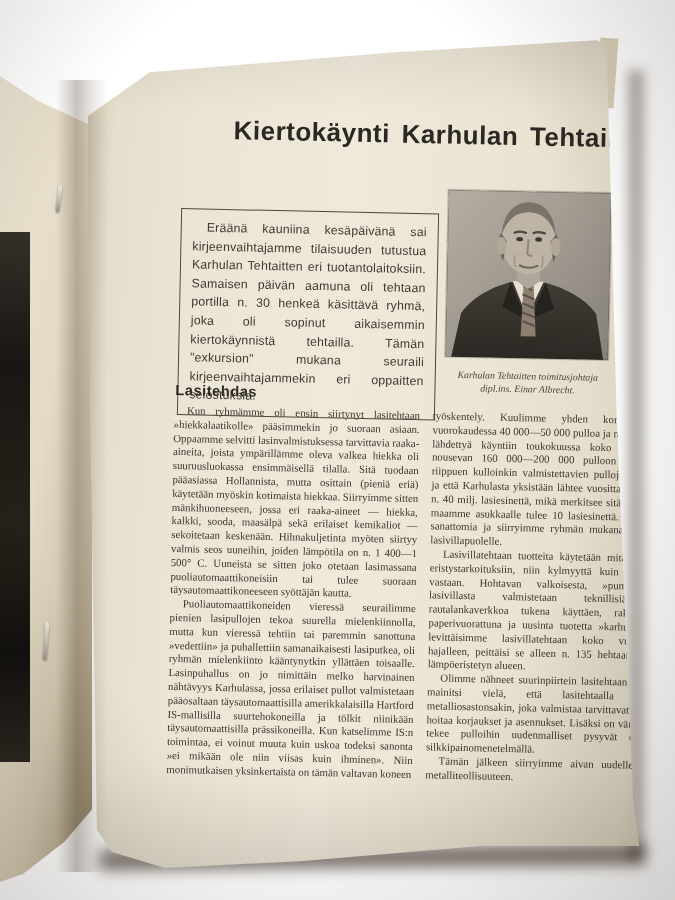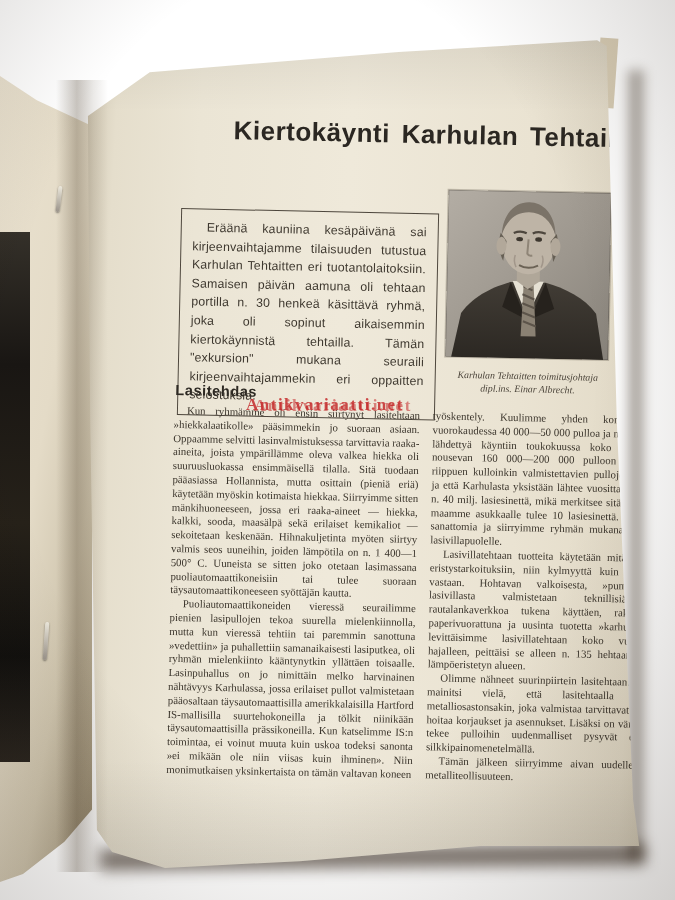--- a/index.html
+++ b/index.html
@@ -168,16 +168,15 @@
       </div>
 
       <div class="pagenum">13</div>
     </div>
   </div>
 
   <div class="gutter-shadow"></div>
   <div class="staple s1"></div>
   <div class="staple s2"></div>
 
-  <div class="watermark">Antikvariaatti.net</div>
 
   <div class="vignette"></div>
 </div>
 
 </body></html>

